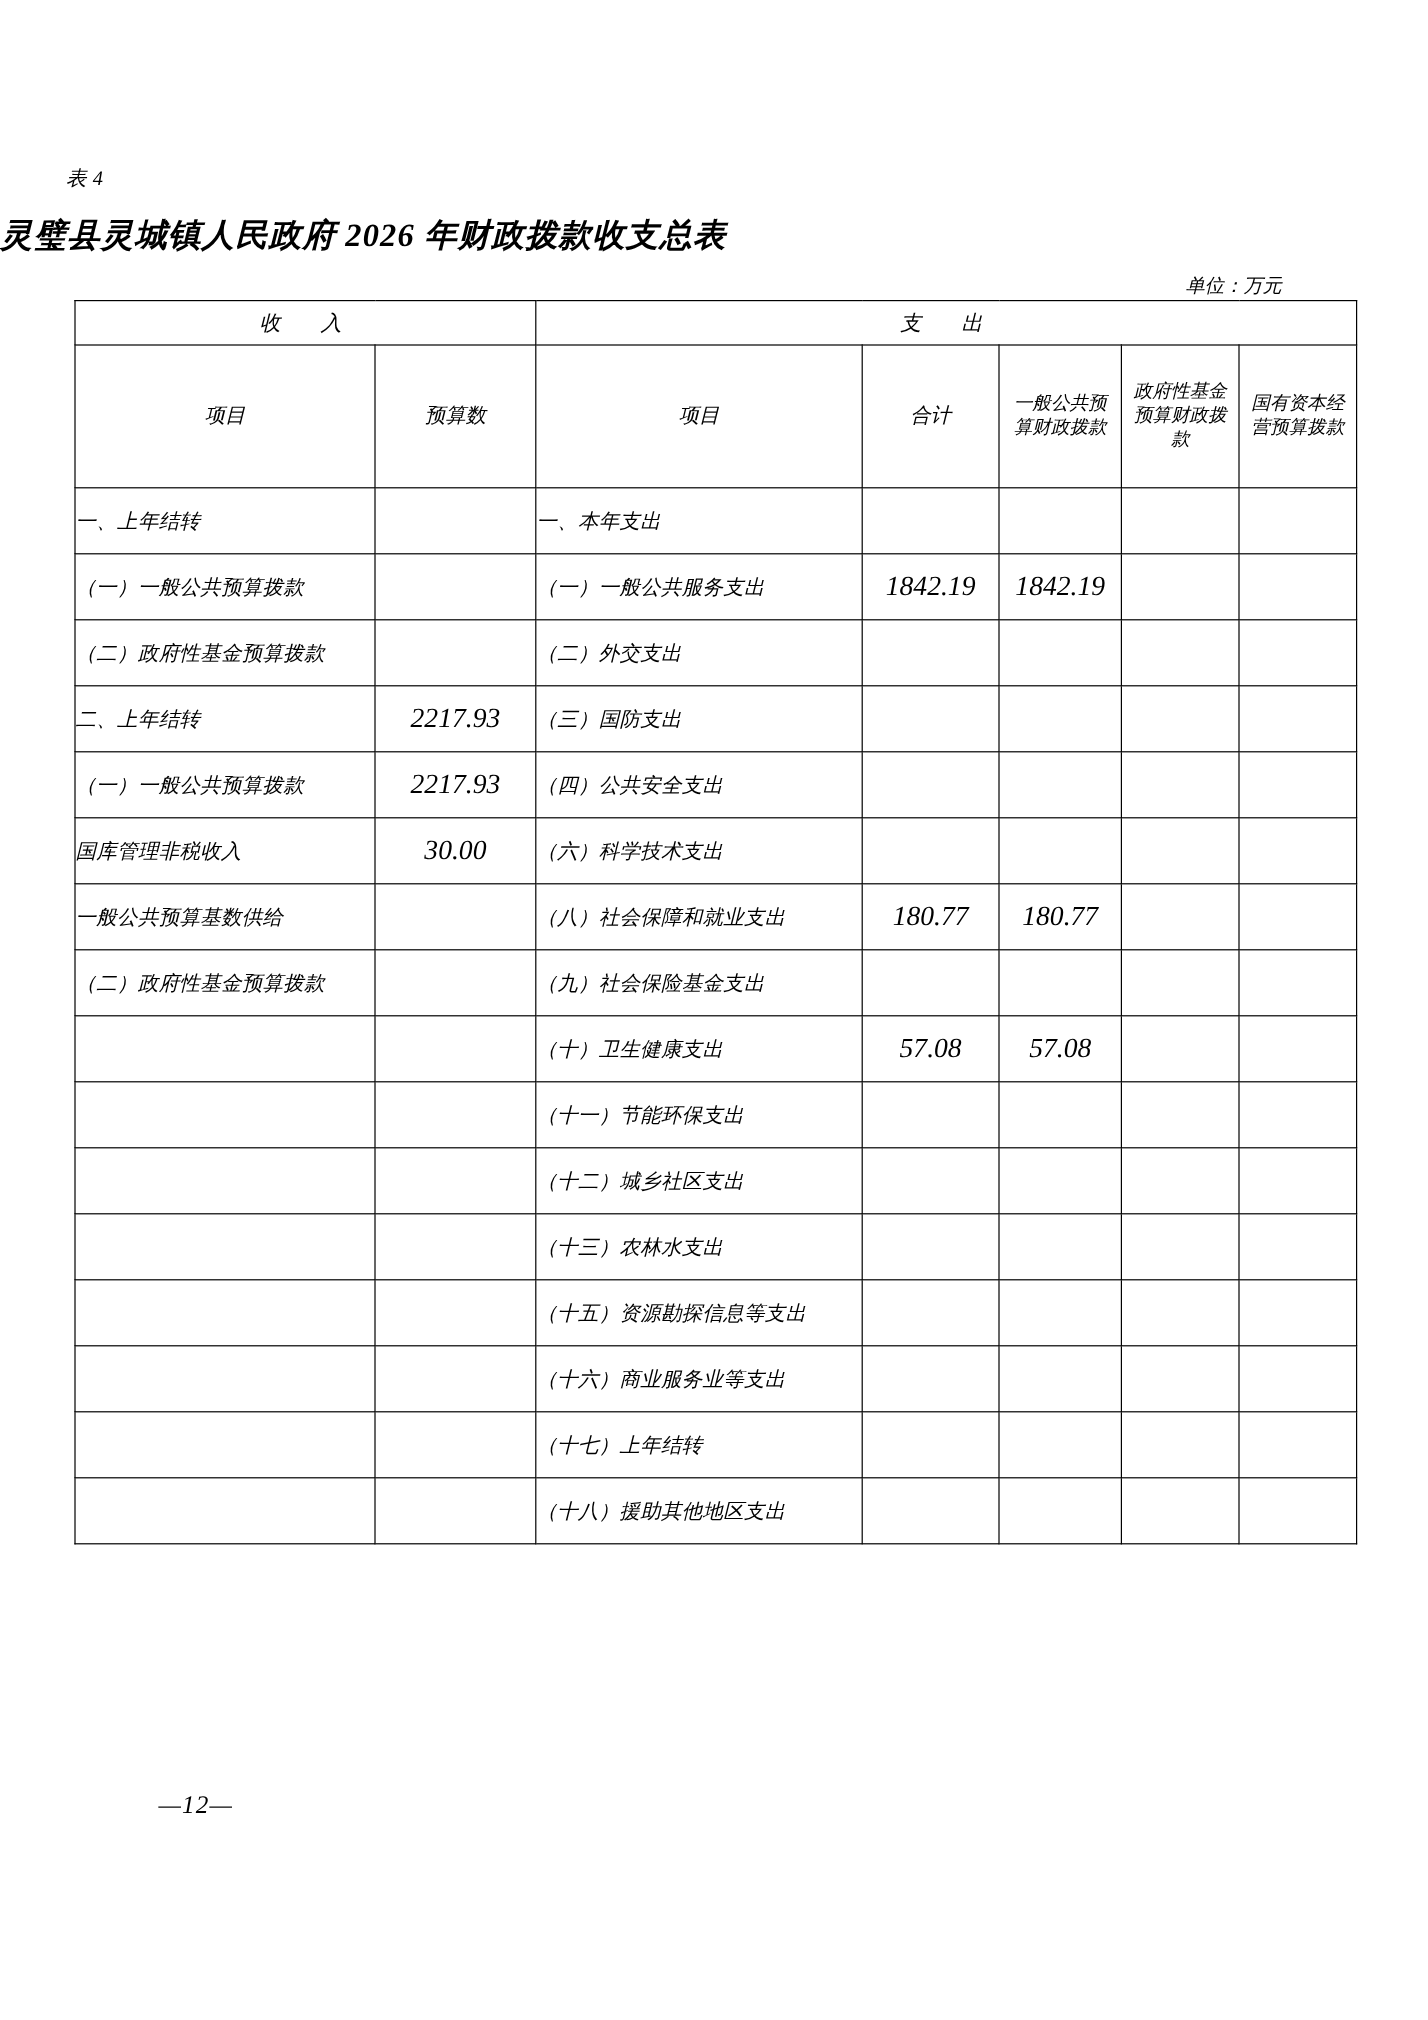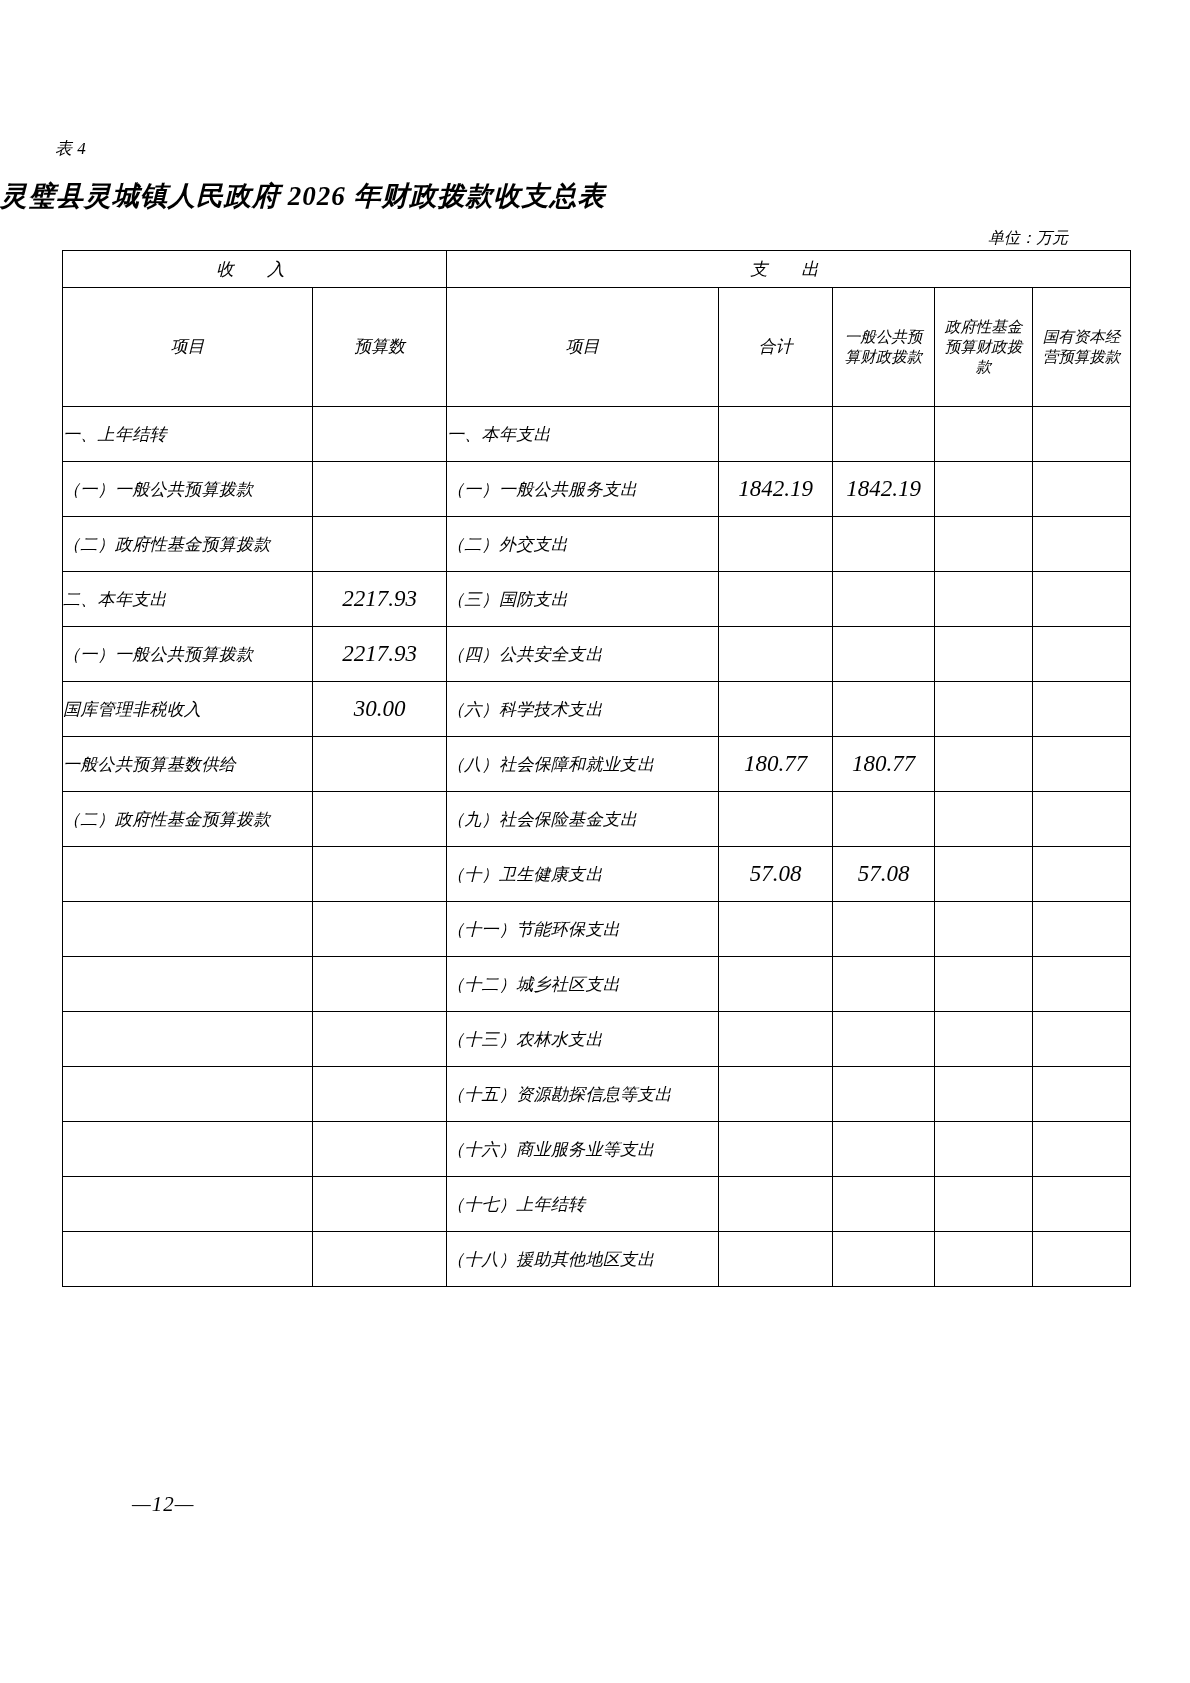--- a/index.html
+++ b/index.html
@@ -164,21 +164,21 @@
         <tr>
           <td class="cell-item">（二）政府性基金预算拨款</td>
           <td class="cell-empty"></td>
           <td class="cell-item">（二）外交支出</td>
           <td class="cell-empty"></td>
           <td class="cell-empty"></td>
           <td class="cell-empty"></td>
           <td class="cell-empty"></td>
         </tr>
         <tr>
-          <td class="cell-item">二、本年支出</td>
+          <td class="cell-item">二、上年结转</td>
           <td class="cell-num">2217.93</td>
           <td class="cell-item">（三）国防支出</td>
           <td class="cell-empty"></td>
           <td class="cell-empty"></td>
           <td class="cell-empty"></td>
           <td class="cell-empty"></td>
         </tr>
         <tr>
           <td class="cell-item">（一）一般公共预算拨款</td>
           <td class="cell-num">2217.93</td>

